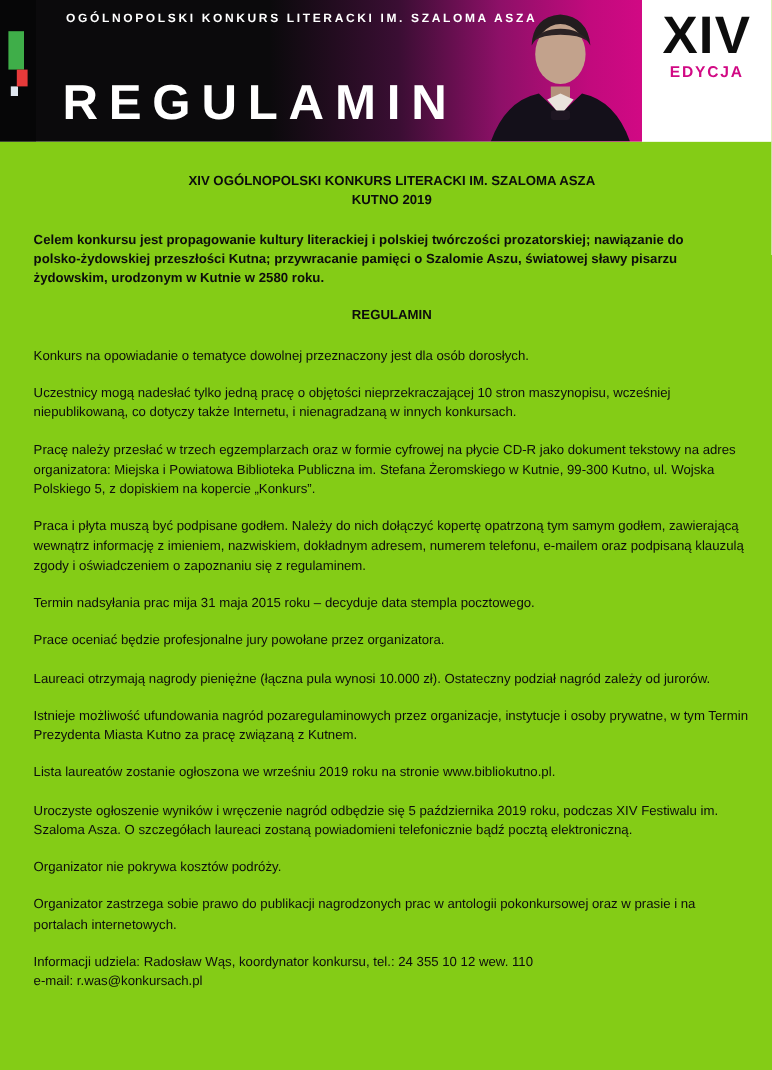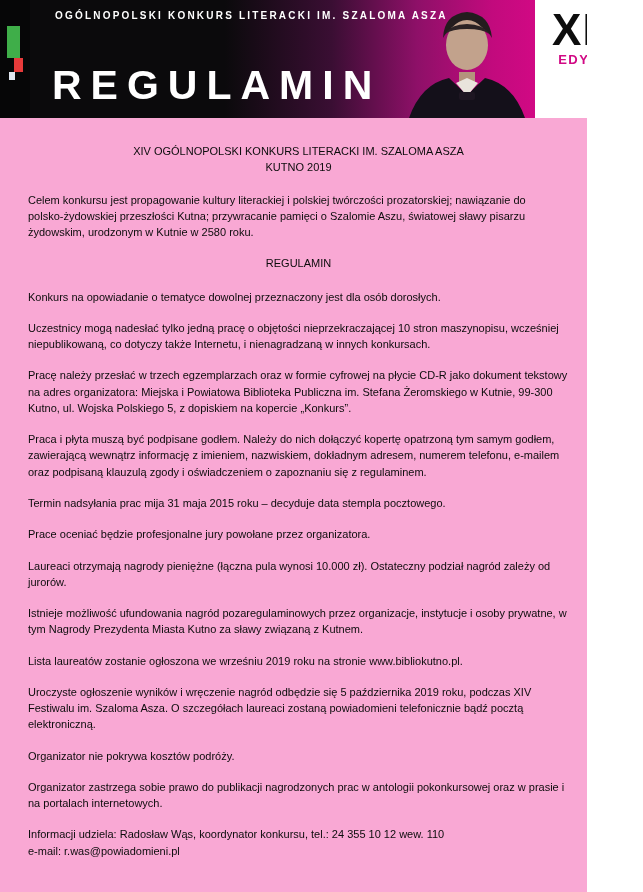--- a/index.html
+++ b/index.html
@@ -4,23 +4,23 @@
 <style>
   html, body { margin: 0; padding: 0; background: #ffffff; }
   body {
     width: 643px;
     font-family: "Liberation Sans", sans-serif;
     color: #0c0c0c;
     -webkit-font-smoothing: antialiased;
   }
   .page {
     position: relative;
-    width: 587px;
+    width: 643px;
     min-height: 892px;
-    background: #f9a8d4;
+    background: #84cc16;
     overflow: hidden;
   }
 
   
   .banner {
     position: relative;
     width: 643px;
     height: 118px;
     background: #ffffff;
   }
@@ -111,21 +111,21 @@
   }
 
   
   .content {
     padding: 25px 18px 18px 28px;
     font-size: 11px;
     line-height: 1.48;
   }
   .content p { margin: 0 0 15px 0; }
   .center { text-align: center; }
-  .bold { font-weight: normal; }
+  .bold { font-weight: bold; }
   .heading-block { margin-bottom: 16px !important; }
   .section-heading { margin-bottom: 17px !important; }
   .purpose { padding-right: 20px; }
   .contact { margin-bottom: 0 !important; }
 </style>
 </head>
 <body>
 
 <div class="page">
 
@@ -169,25 +169,25 @@
 
     <p class="center bold section-heading">REGULAMIN</p>
 
     <p>Konkurs na opowiadanie o tematyce dowolnej przeznaczony jest dla osób dorosłych.</p>
     <p>Uczestnicy mogą nadesłać tylko jedną pracę o objętości nieprzekraczającej 10 stron maszynopisu, wcześniej  niepublikowaną, co dotyczy także Internetu, i nienagradzaną w innych konkursach.</p>
     <p>Pracę należy przesłać w trzech egzemplarzach oraz w formie cyfrowej na płycie CD-R jako dokument tekstowy na adres organizatora: Miejska i Powiatowa Biblioteka Publiczna im. Stefana Żeromskiego w Kutnie, 99-300 Kutno, ul. Wojska Polskiego 5, z dopiskiem na kopercie „Konkurs”.</p>
     <p>Praca i płyta muszą być podpisane godłem. Należy do nich dołączyć kopertę opatrzoną tym samym godłem, zawierającą wewnątrz informację z imieniem, nazwiskiem, dokładnym adresem, numerem  telefonu, e-mailem oraz podpisaną klauzulą zgody i oświadczeniem o zapoznaniu się z regulaminem.</p>
     <p>Termin nadsyłania prac mija 31 maja 2015 roku – decyduje data stempla pocztowego.</p>
     <p>Prace oceniać będzie profesjonalne jury powołane przez organizatora.</p>
     <p>Laureaci otrzymają nagrody pieniężne (łączna pula wynosi 10.000 zł).  Ostateczny podział nagród zależy od jurorów.</p>
-    <p>Istnieje możliwość ufundowania nagród pozaregulaminowych przez organizacje, instytucje i osoby prywatne, w tym Nagrody Prezydenta Miasta Kutno za sławy związaną z Kutnem.</p>
+    <p>Istnieje możliwość ufundowania nagród pozaregulaminowych przez organizacje, instytucje i osoby prywatne, w tym Termin Prezydenta Miasta Kutno za pracę związaną z Kutnem.</p>
     <p>Lista laureatów zostanie ogłoszona we wrześniu 2019 roku na stronie www.bibliokutno.pl.</p>
     <p>Uroczyste ogłoszenie wyników i wręczenie nagród odbędzie się 5 października  2019 roku, podczas XIV Festiwalu im. Szaloma Asza. O szczegółach laureaci zostaną powiadomieni telefonicznie bądź pocztą elektroniczną.</p>
     <p>Organizator nie pokrywa kosztów podróży.</p>
     <p>Organizator zastrzega sobie prawo do publikacji nagrodzonych prac w antologii pokonkursowej oraz w prasie i na portalach internetowych.</p>
 
     <p class="contact">
       <span>Informacji udziela: Radosław Wąs, koordynator konkursu, tel.: 24 355 10 12 wew. 110</span><br>
-      <span>e-mail: r.was@powiadomieni.pl</span>
+      <span>e-mail: r.was@konkursach.pl</span>
     </p>
 
   </main>
 </div>
 
 </body></html>

